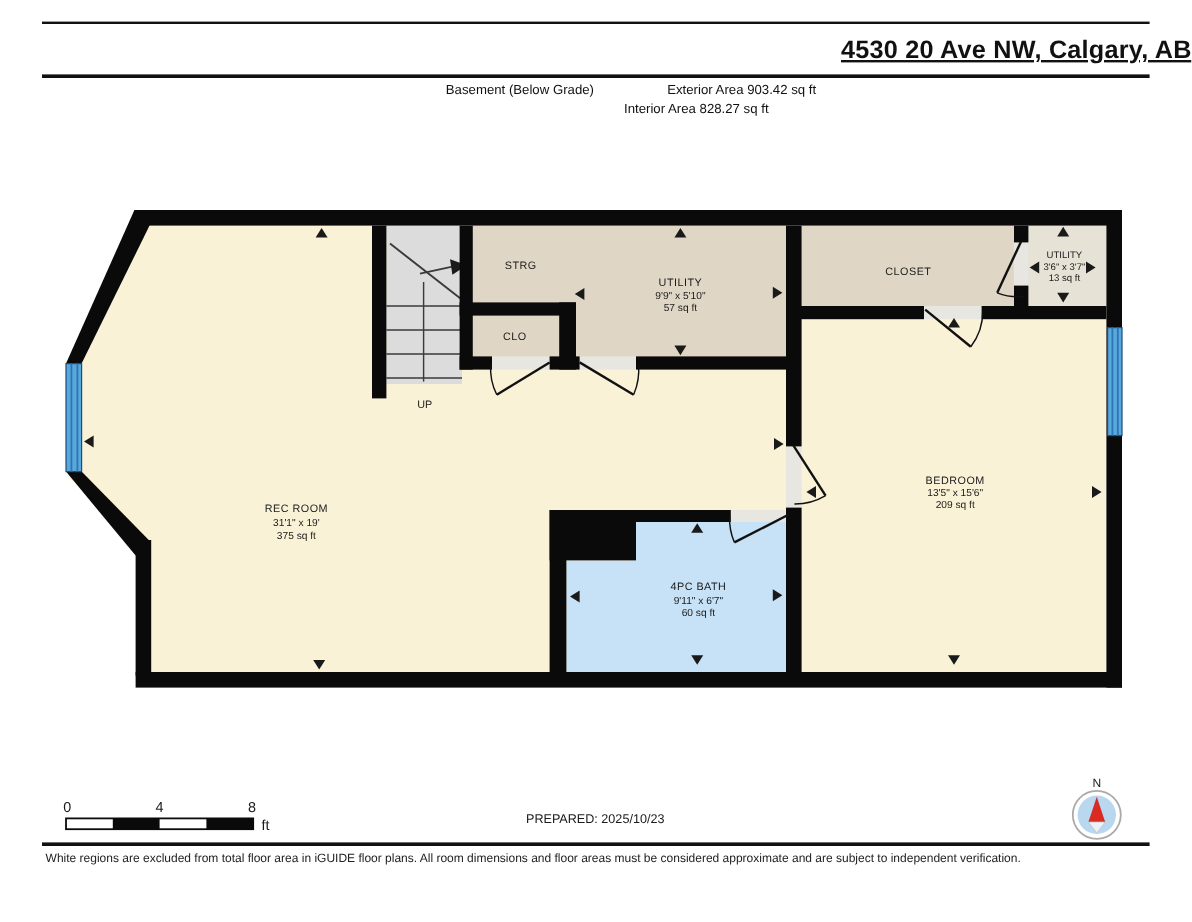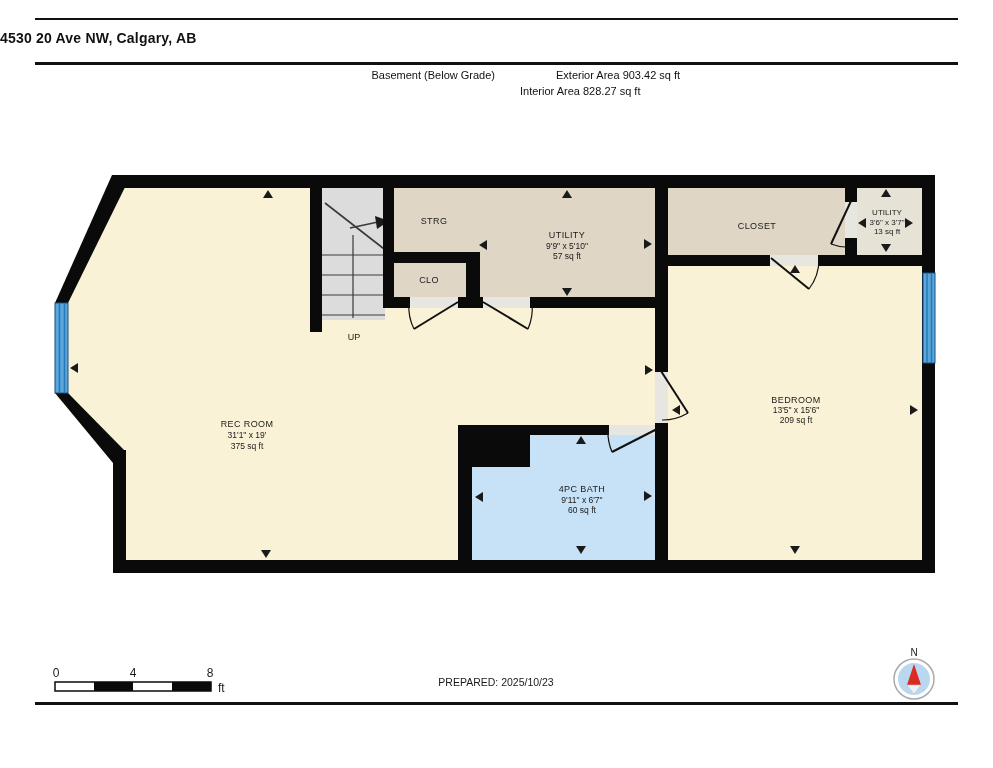--- a/index.html
+++ b/index.html
@@ -1,20 +1,20 @@
 <!DOCTYPE html>
 <html><head>
 <meta charset="utf-8">
 <style>
   html,body{margin:0;padding:0;background:#ffffff;}
   .page{position:relative;width:993px;height:768px;background:#ffffff;overflow:hidden;
         font-family:"Liberation Sans",sans-serif;color:#111;}
   .rule{position:absolute;background:#111;}
-  .title{position:absolute;top:30px;left:0;width:100%;text-align:left;
-         font-size:14px;font-weight:700;letter-spacing:0.2px;}
+  .title{position:absolute;top:30px;left:0;width:100%;text-align:right;
+         font-size:21px;font-weight:700;letter-spacing:0.2px;text-decoration:underline;}
   .floor-label{position:absolute;top:69px;right:498px;font-size:11px;font-weight:400;}
   .area-line1{position:absolute;top:69px;left:508px;font-size:11px;margin-left:48px;}
   .area-line2{position:absolute;top:85px;left:520px;font-size:11px;}
   .disclaimer{position:absolute;top:710px;left:38px;right:30px;font-size:10px;color:#222;}
   svg{position:absolute;top:0;left:0;}
   svg text{font-family:"Liberation Sans",sans-serif;fill:#1a1a1a;}
   .room-name{font-size:9px;letter-spacing:0.4px;}
   .room-dim{font-size:8.5px;}
   .room-dim-sm{font-size:8px;}
   .up-label{font-size:9px;}
@@ -197,14 +197,15 @@
     <g>
       <text x="914" y="656" class="north" text-anchor="middle">N</text>
       <circle cx="914" cy="679" r="20" fill="#ffffff" stroke="#aaaaaa" stroke-width="1.5"></circle>
       <circle cx="914" cy="679" r="16" fill="#B9D8EF"></circle>
       <polygon points="914,664 907,685 921,685" fill="#D92B21"></polygon>
       <polygon points="907,685 921,685 914,694" fill="#EDF2F7" stroke="#b8c4cf" stroke-width="0.6"></polygon>
     </g>
   </svg>
 
   <div class="rule" style="top:702px;left:35px;width:923px;height:3px;"></div>
+  <div class="disclaimer">White regions are excluded from total floor area in iGUIDE floor plans. All room dimensions and floor areas must be considered approximate and are subject to independent verification.</div>
 
 </div>
 
 </body></html>

